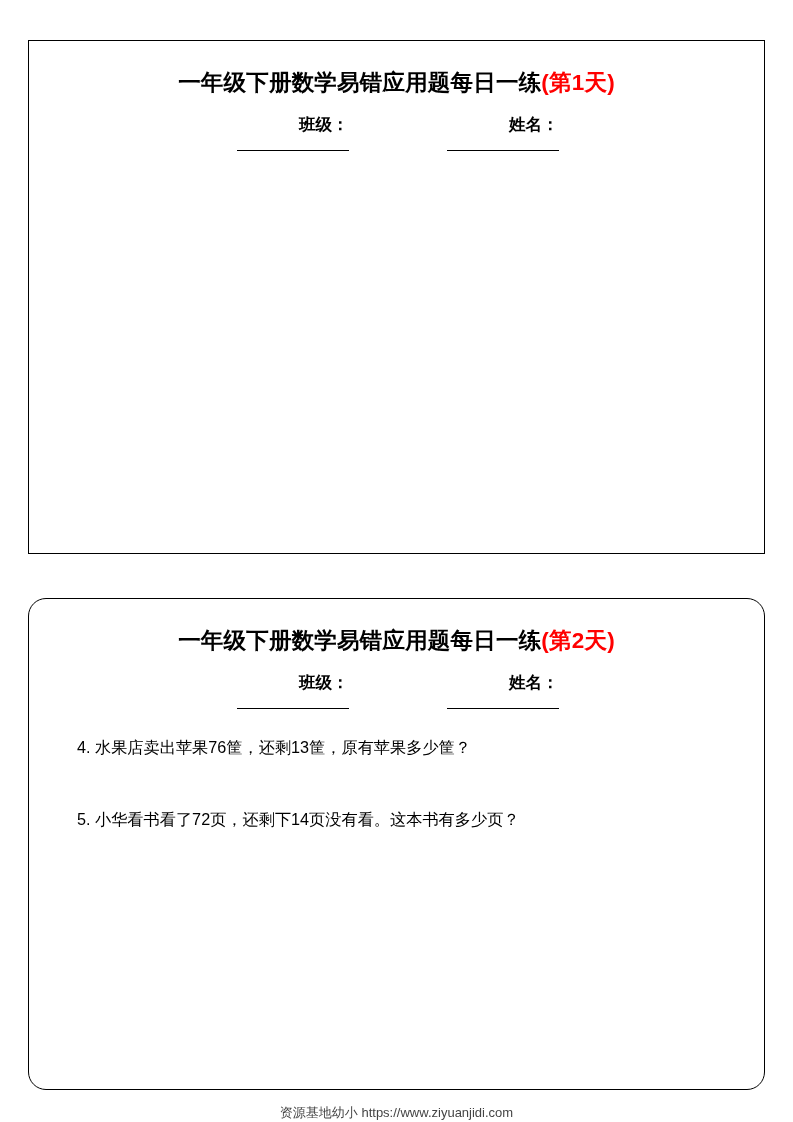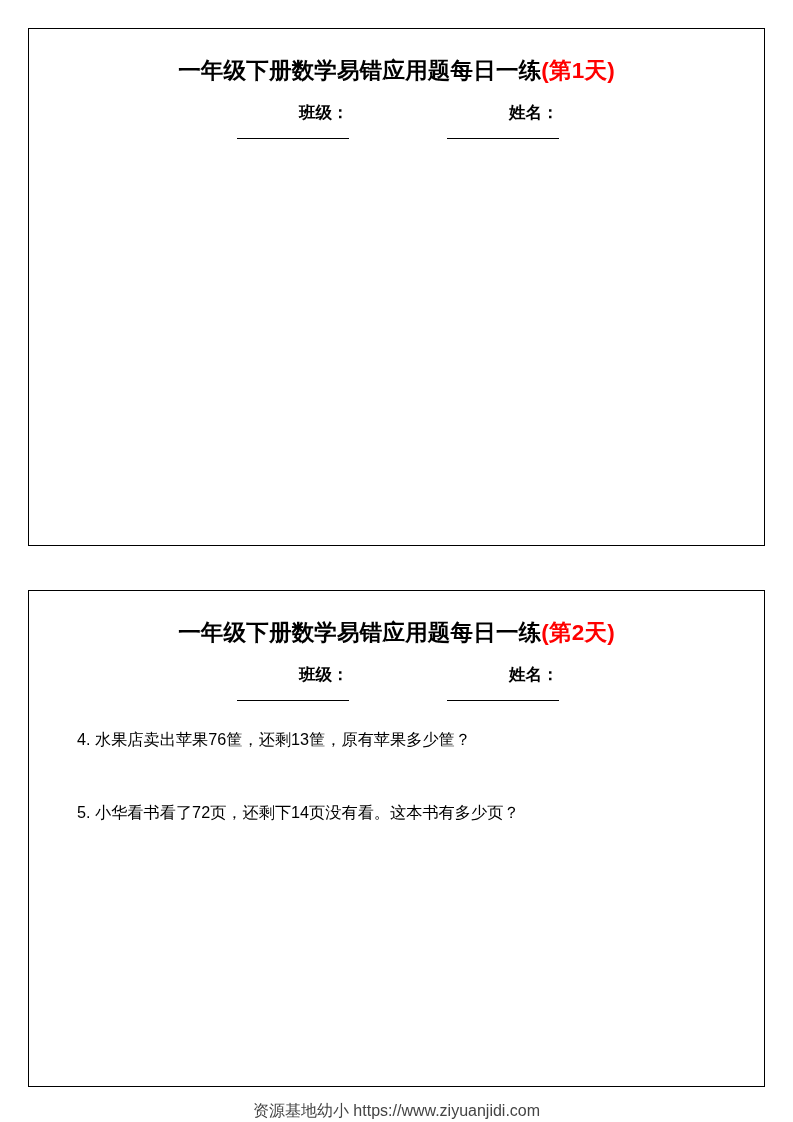--- a/index.html
+++ b/index.html
@@ -21,22 +21,22 @@
     height: 1122px;
     padding: 28px 28px 0 28px;
     display: flex;
     flex-direction: column;
   }
   .worksheet {
     border: 1.5px solid #000000;
     padding: 22px 26px 26px 26px;
     position: relative;
   }
-  .worksheet.first { height: 520px; }
-  .worksheet.second { height: 498px; margin-top: 44px; }
+  .worksheet.first { height: 520px; margin-top: 12px; }
+  .worksheet.second { height: 498px; margin-top: 44px; border-radius: 18px; }
 
   .ws-title {
     text-align: center;
     font-size: 22.5px;
     font-weight: bold;
     letter-spacing: 0.2px;
     margin: 4px 0 0 0;
     white-space: nowrap;
   }
   .ws-title .day {
@@ -75,21 +75,21 @@
     font-size: 16.2px;
     line-height: 1.5;
     padding-left: 22px;
     margin-bottom: 48px;
     white-space: nowrap;
   }
   .problem:last-child { margin-bottom: 0; }
 
   .footer {
     text-align: center;
-    font-size: 16px;
+    font-size: 13px;
     color: #444444;
     margin-top: 14px;
   }
 </style>
 </head>
 <body>
 
 <div class="page">
 
   <div class="worksheet first">

